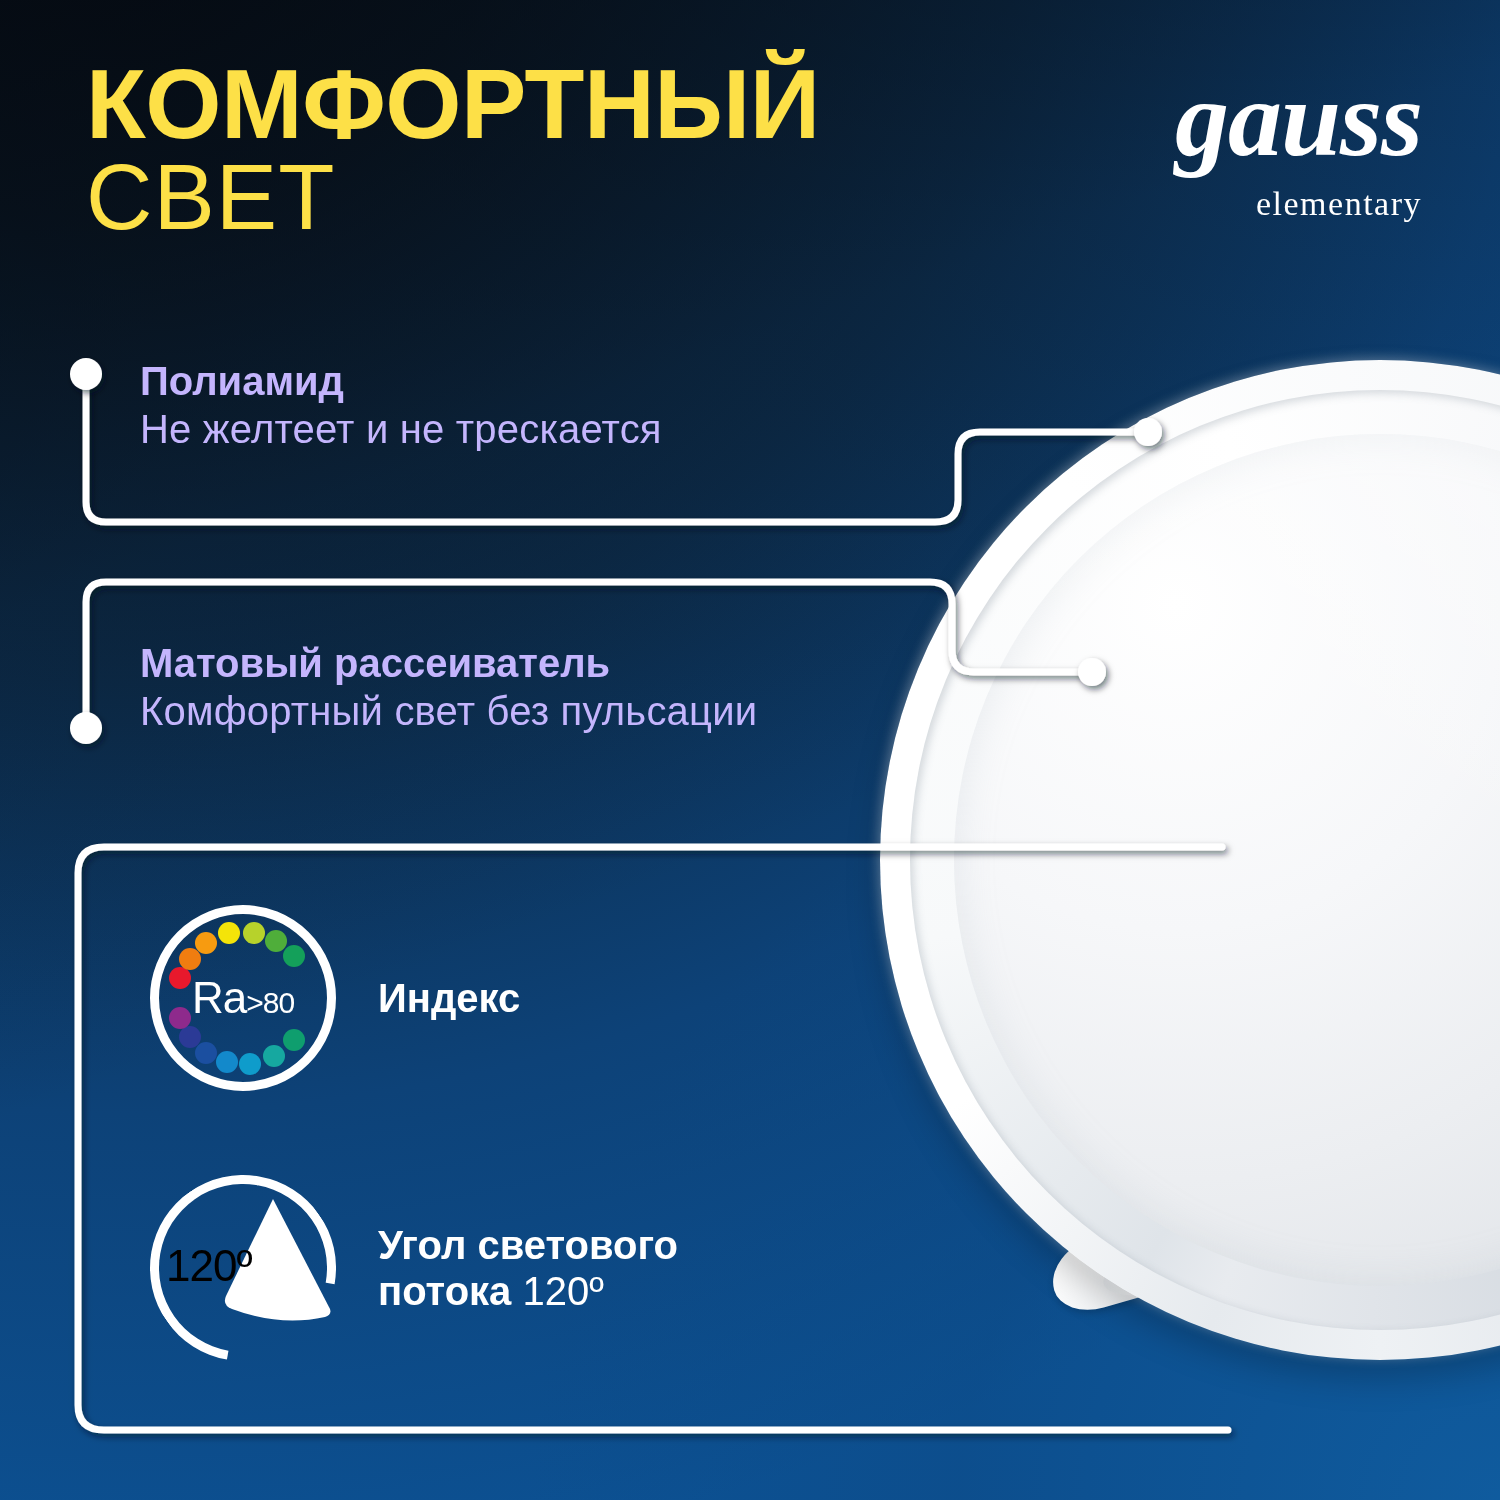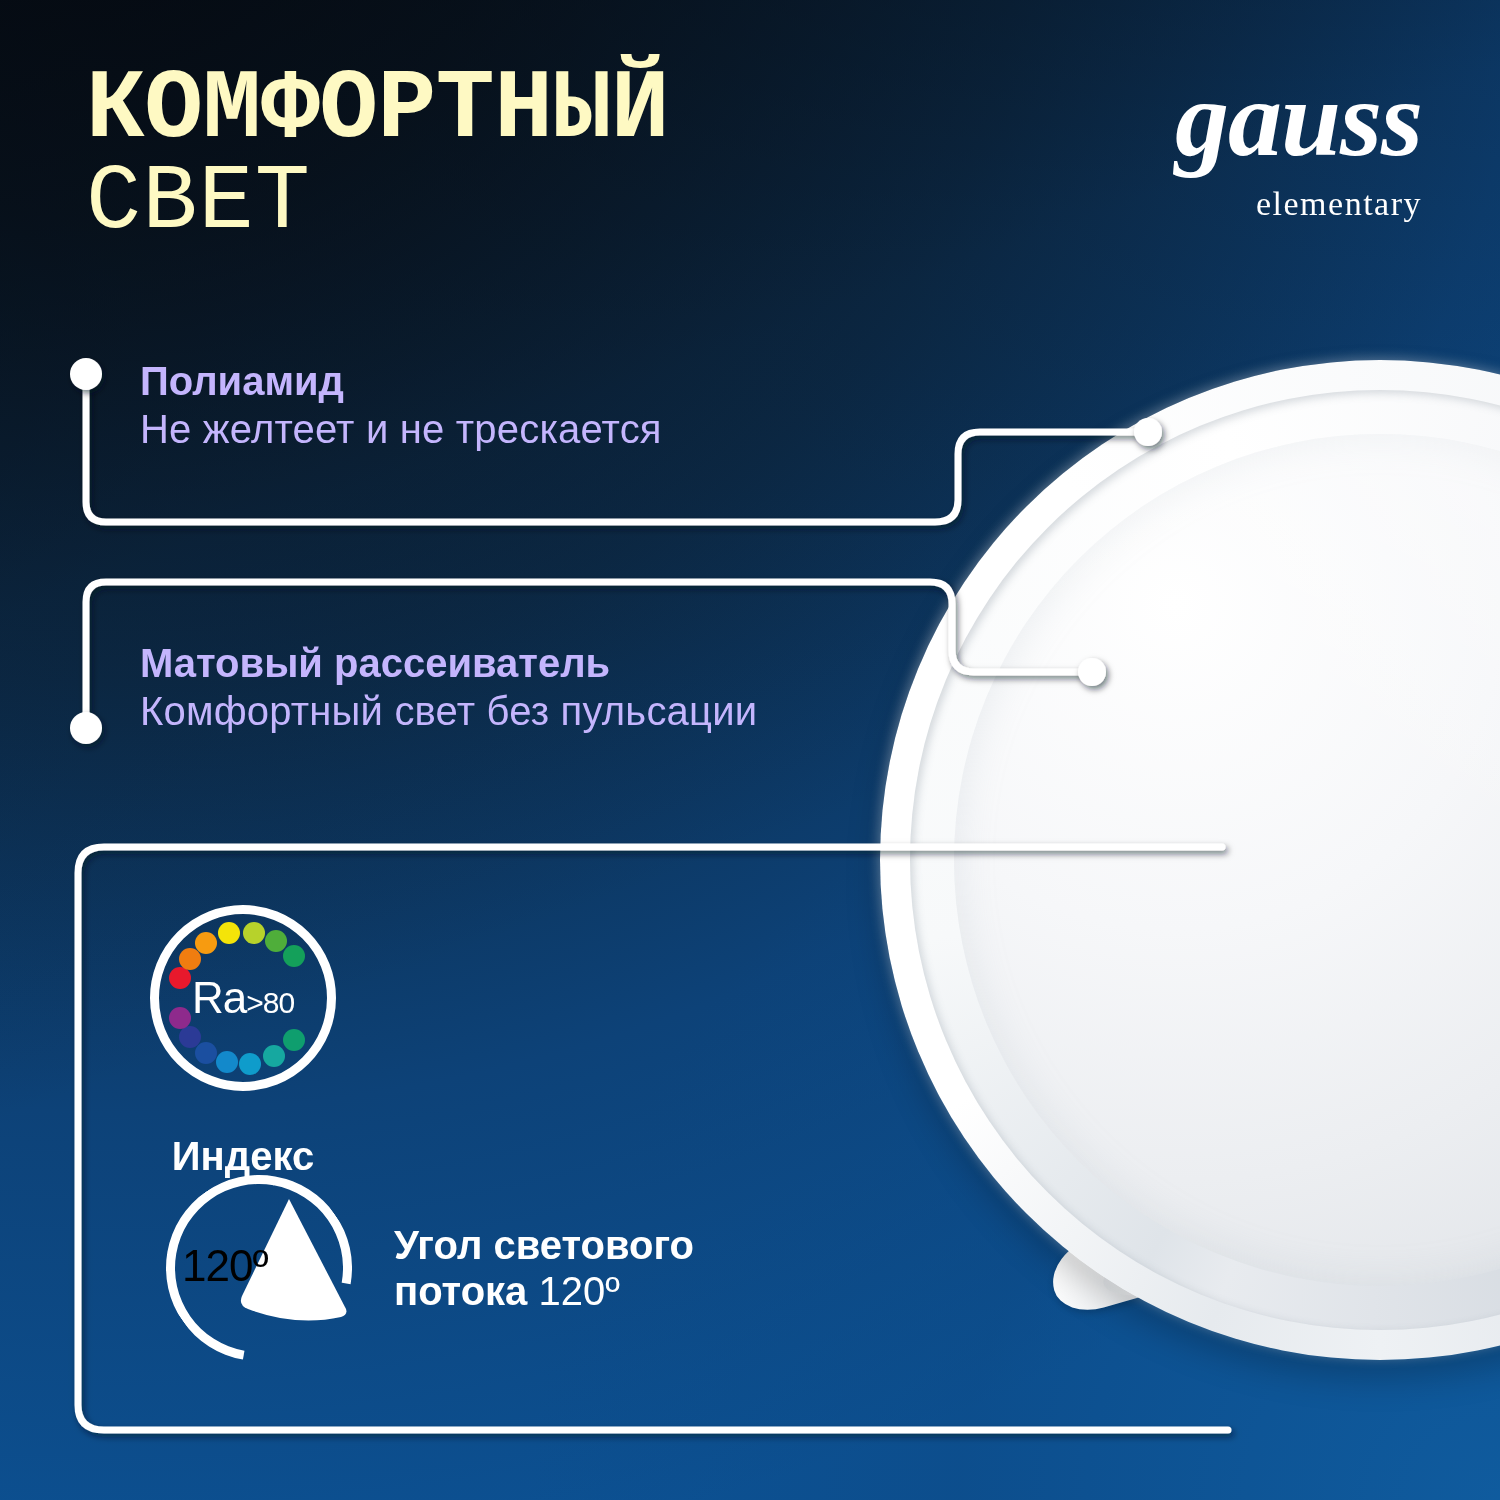--- a/index.html
+++ b/index.html
@@ -108,25 +108,24 @@
         rgba(255,255,255,.92) 26deg,
         rgba(255,255,255,.25) 60deg,
         rgba(255,255,255,0) 95deg);
     mask:radial-gradient(circle, transparent 0 45.5%, #000 46.5% 50%, transparent 51%);
     -webkit-mask:radial-gradient(circle, transparent 0 45.5%, #000 46.5% 50%, transparent 51%);
   }
 
   
   .title {
     position:absolute;
-    left:86px; top:62px;
-    color:#fef9c3;
+    left:86px; top:56px;
+    color:#fde047;
     line-height:.98;
     letter-spacing:-0.5px;
-    font-family:Liberation Mono, monospace;
   }
   .title .l1 { display:block; font-size:98px; font-weight:700; }
   .title .l2 { display:block; font-size:92px; font-weight:300; letter-spacing:1px; }
 
   .logo {
     position:absolute;
     right:78px; top:74px;
     width:380px; text-align:right;
     color:#fff;
   }
@@ -158,22 +157,22 @@
   .co-text .bd { display:block; font-size:40px; font-weight:400; line-height:1.2; letter-spacing:.2px; }
 
   #co1 { left:140px; top:358px; }
   #co2 { left:140px; top:640px; }
 
   
   .feat {
     position:absolute;
     display:flex; align-items:center; gap:42px;
   }
-  #feat1 { left:150px; top:905px;flex-direction:column; }
-  #feat2 { left:166px; top:1175px;align-items:center; }
+  #feat1 { left:150px; top:905px; }
+  #feat2 { left:150px; top:1175px;align-items:center; }
   .feat .label { color:#fff; font-size:40px; font-weight:700; line-height:1.16; }
   .feat .label .thin { font-weight:300; }
 
   .badge {
     position:relative;
     width:186px; height:186px; flex:0 0 186px;
   }
   .badge .ring {
     position:absolute; inset:0;
     border-radius:50%;

